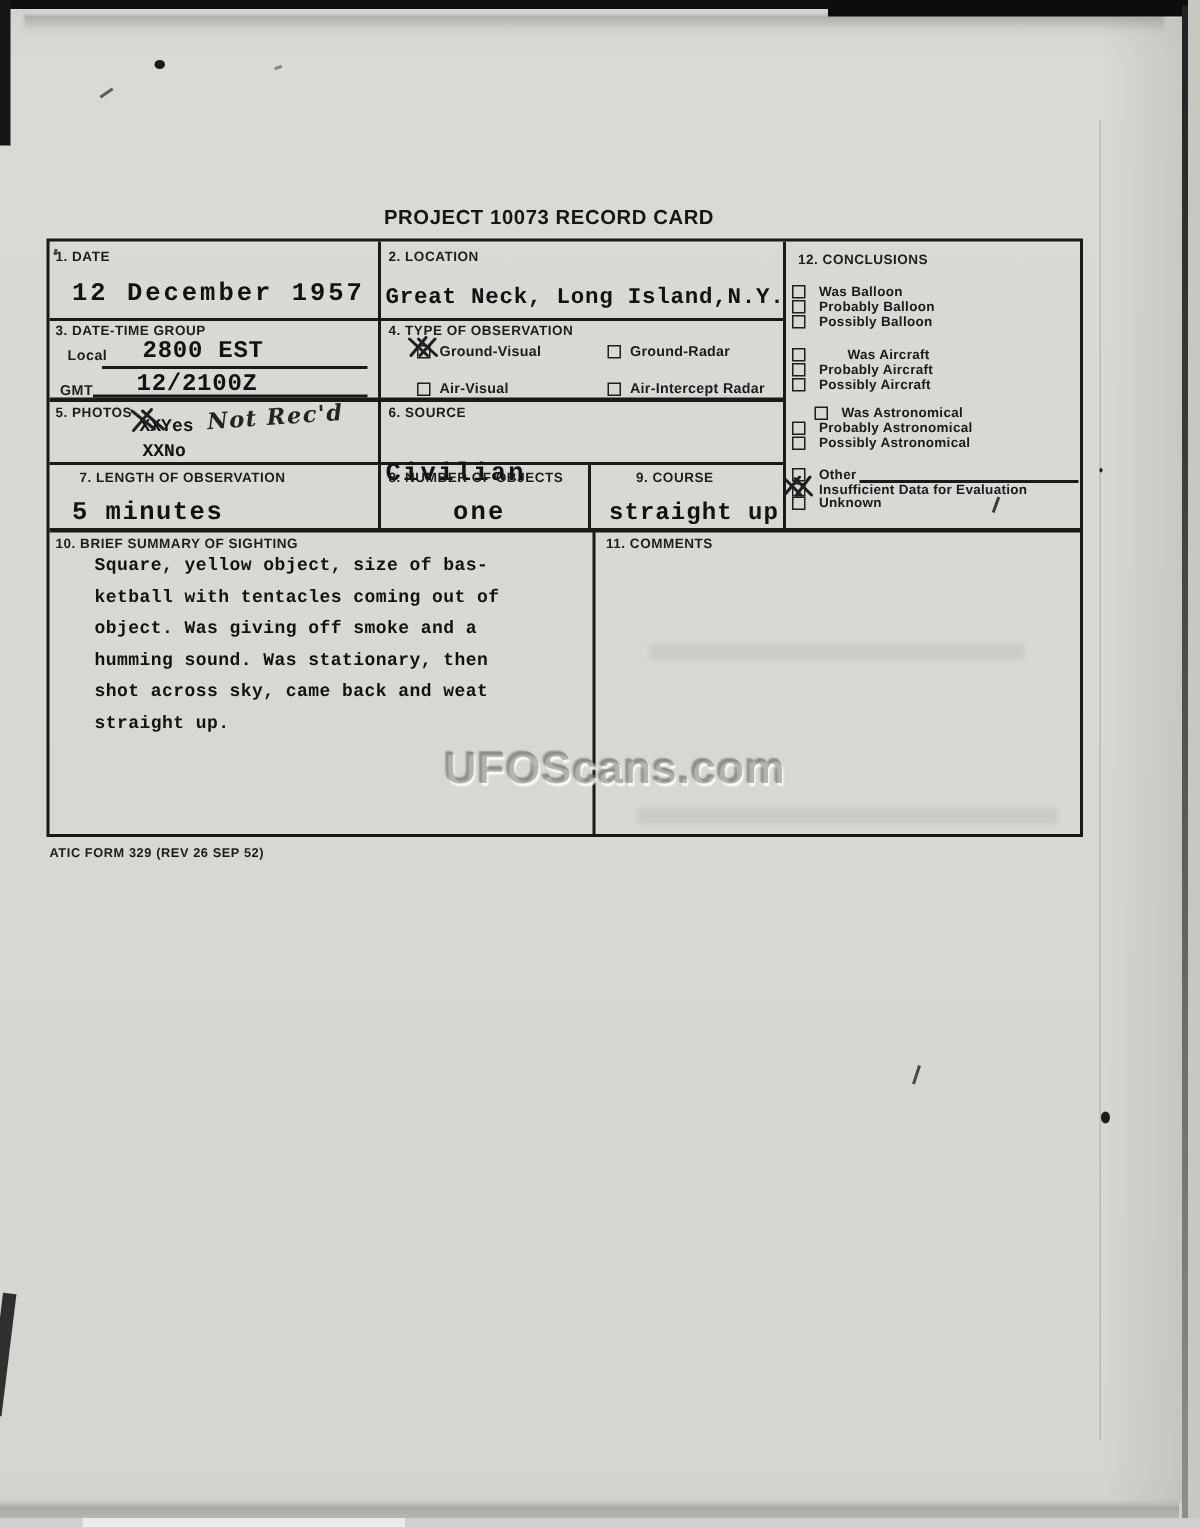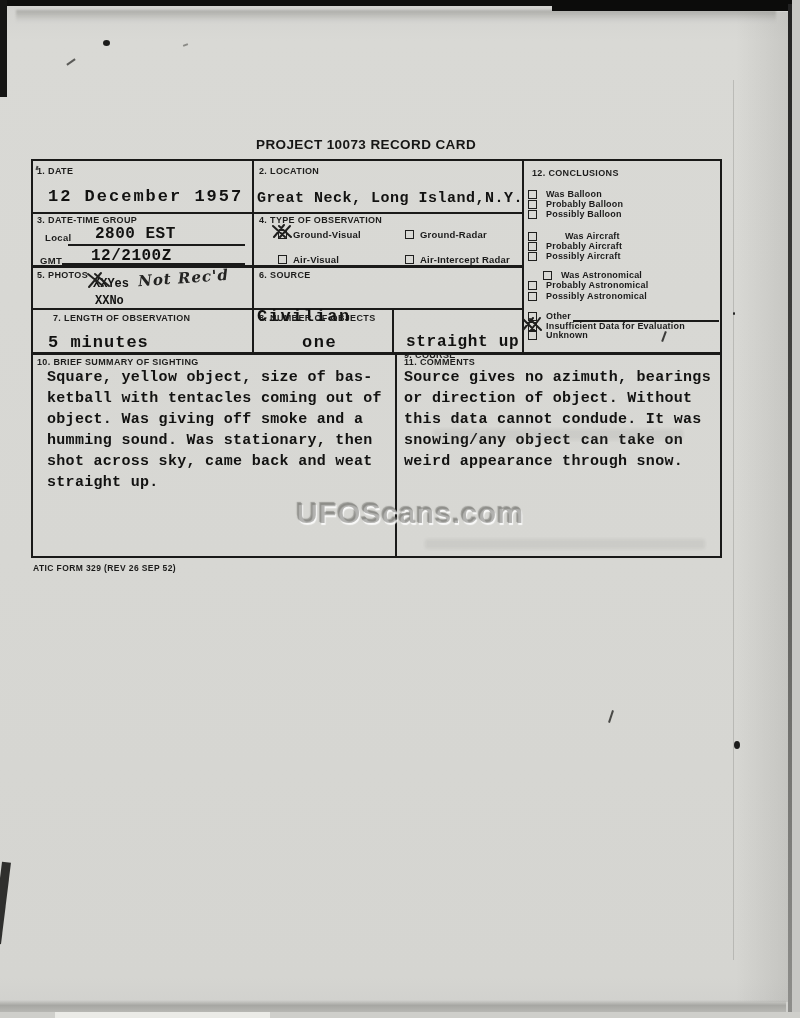--- a/index.html
+++ b/index.html
@@ -35,21 +35,21 @@
   .uline{position:absolute;background:#1a1a19;height:2px;}
   .cbox{display:inline-block;width:7px;height:7px;border:1.5px solid #1e1e1d;vertical-align:middle;background:transparent;}
   .optrow{position:absolute;display:flex;align-items:center;gap:6px;}
   .optlbl{font-weight:bold;font-size:9.5px;letter-spacing:.2px;white-space:nowrap;}
   .crow{position:absolute;display:flex;align-items:flex-start;gap:9px;height:10px;}
   .crow .optlbl{font-size:9px;line-height:9px;}
   .hand{position:absolute;font-family:"DejaVu Serif",serif;font-style:italic;font-weight:bold;
         color:#232322;white-space:nowrap;}
   .handx{position:absolute;}
   .summary-block{position:absolute;font-family:"Liberation Mono",monospace;font-weight:bold;
-        font-size:15px;line-height:21px;letter-spacing:.3px;color:#121211;white-space:pre;}
+        font-size:12px;line-height:21px;letter-spacing:.3px;color:#121211;white-space:pre;margin-left:16px;}
   .title{position:absolute;left:256px;top:137px;font-weight:bold;font-size:13.5px;letter-spacing:.4px;color:#161615;}
   .watermark{position:absolute;left:296px;top:496px;font-weight:bold;font-size:30px;letter-spacing:.5px;
         color:rgba(128,128,124,.55);z-index:12;
         text-shadow:1px 2px 1px rgba(255,255,255,.85),-1px -1px 1px rgba(70,70,66,.4);}
   .atic{position:absolute;left:33px;top:563px;font-weight:bold;font-size:8.5px;letter-spacing:.4px;color:#1b1b1a;}
   .smudge{position:absolute;background:rgba(120,120,116,.12);filter:blur(1.5px);border-radius:2px;}
 </style>
 </head>
 <body>
 
@@ -132,37 +132,32 @@
     <div class="hand" style="left:105px;top:108px;font-size:15px;transform:rotate(-4deg);letter-spacing:1px;">Not Rec'd</div>
     <div class="typed" style="left:62px;top:133px;font-size:12px;"><span>XX</span><span>No</span></div>
 
     <div class="lbl" style="left:226px;top:109px;">6. SOURCE</div>
     <div class="typed" style="left:224px;top:129px;font-size:17px;letter-spacing:1.5px;margin-top:17px;">Civilian</div>
 
     <div class="lbl" style="left:4px;top:152px;margin-left:16px;">7. LENGTH OF OBSERVATION</div>
     <div class="typed" style="left:15px;top:172px;font-size:17px;letter-spacing:1px;">5 minutes</div>
     <div class="lbl" style="left:226px;top:152px;">8. NUMBER OF OBJECTS</div>
     <div class="typed" style="left:269px;top:172px;font-size:17px;letter-spacing:1.5px;">one</div>
-    <div class="lbl" style="left:371px;top:152px;margin-top:37px;">9. COURSE</div>
+    <div class="lbl" style="left:391px;top:152px;">9. COURSE</div>
     <div class="typed" style="left:373px;top:172px;font-size:16px;letter-spacing:.7px;">straight up</div>
 
     <div class="lbl" style="left:4px;top:196px;">10. BRIEF SUMMARY OF SIGHTING</div>
     <div class="summary-block" style="left:14px;top:206px;">Square, yellow object, size of bas-
 ketball with tentacles coming out of
 object. Was giving off smoke and a
 humming sound. Was stationary, then
 shot across sky, came back and weat
 straight up.</div>
 
     <div class="lbl" style="left:371px;top:196px;">11. COMMENTS</div>
-    <div class="summary-block" style="left:371px;top:206px;">Source gives no azimuth, bearings
-or direction of object. Without
-this data cannot condude. It was
-snowing/any object can take on
-weird appearance through snow.</div>
     <div class="smudge" style="left:400px;top:268px;width:250px;height:11px;"></div>
     <div class="smudge" style="left:392px;top:378px;width:280px;height:10px;"></div>
 
     <div class="lbl" style="left:499px;top:7px;">12. CONCLUSIONS</div>
 
     <div class="crow" style="left:495px;top:29px;">
         <span class="cbox"></span>
         <span class="optlbl">Was Balloon</span>
       </div>
     <div class="crow" style="left:495px;top:39px;">
@@ -188,21 +183,21 @@
       </div>
 
     <div class="crow" style="left:478px;top:110px;margin-left:32px;">
         <span class="cbox"></span>
         <span class="optlbl">Was Astronomical</span>
       </div>
     <div class="crow" style="left:495px;top:120px;">
         <span class="cbox"></span>
         <span class="optlbl">Probably Astronomical</span>
       </div>
-    <div class="crow" style="left:495px;top:130px;align-items:center;">
+    <div class="crow" style="left:495px;top:130px;">
         <span class="cbox"></span>
         <span class="optlbl">Possibly Astronomical</span>
       </div>
 
     <div class="crow" style="left:495px;top:151px;">
         <span class="cbox"></span>
         <span class="optlbl">Other</span>
       </div>
     <div class="cline" style="left:540px;top:159px;width:146px;height:1.5px;"></div>
     <div class="crow" style="left:495px;top:161px;">

